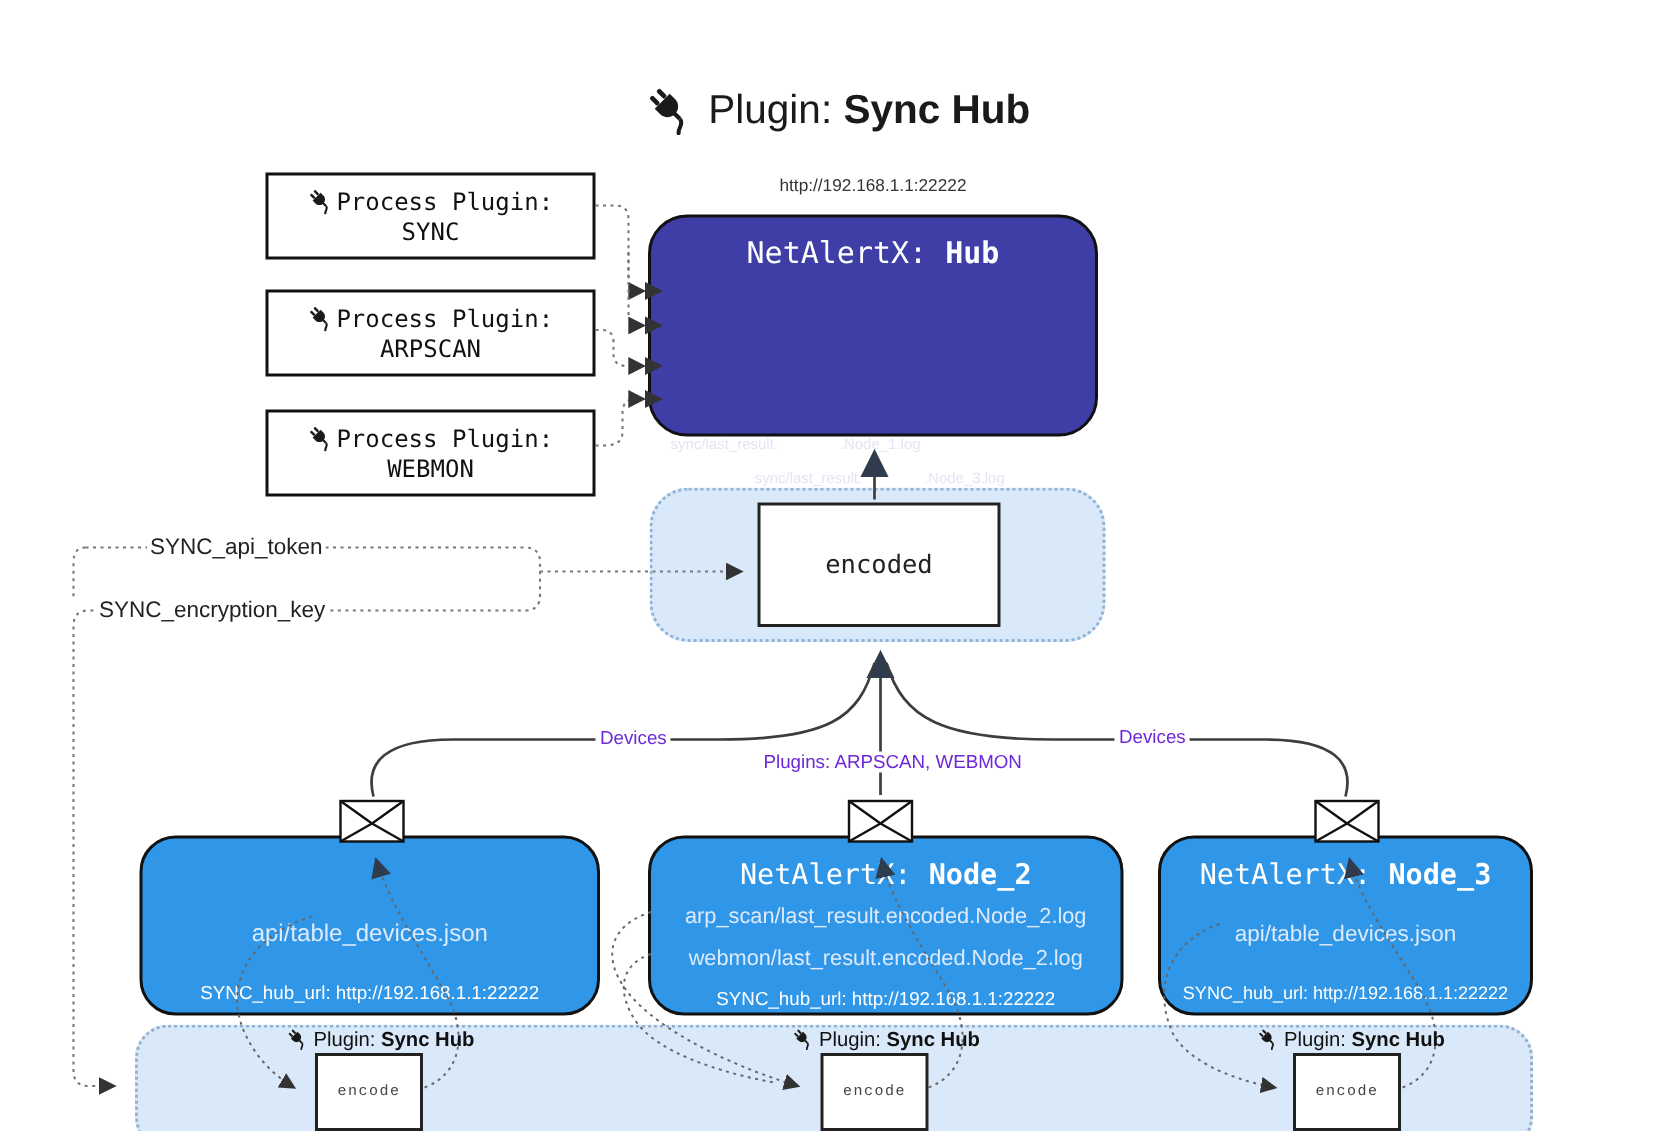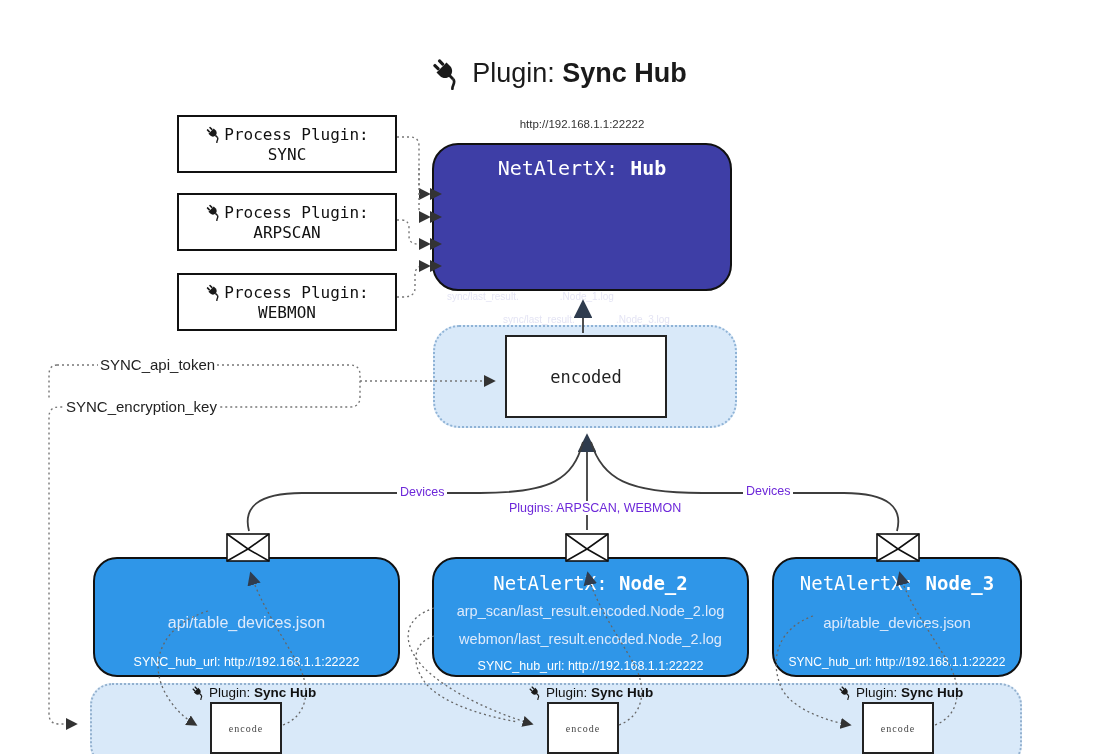--- a/index.html
+++ b/index.html
@@ -38,21 +38,21 @@
   .node .ntitle{position:absolute;left:0;right:0;top:13px;text-align:center;color:#fff;
         font-size:19px;font-family:"DejaVu Sans Mono",monospace;white-space:nowrap;}
   .node .nfile{position:absolute;left:0;right:0;text-align:center;color:#ddeafc;font-size:14.5px;white-space:nowrap;}
   .node .nurl{position:absolute;left:0;right:0;text-align:center;color:#fff;font-size:12.5px;font-weight:500;white-space:nowrap;}
   
   #band{left:90px;top:643px;width:932px;height:84px;background:#d9e9f9;border:2px dotted #93b1cf;
         border-radius:22px;box-sizing:border-box;}
   .band-label{top:645px;display:flex;align-items:center;gap:3px;font-size:13.5px;color:#111;white-space:nowrap;}
   .encode-box{top:662px;width:72px;height:52px;background:#fff;border:2px solid #222;box-sizing:border-box;
         display:flex;align-items:center;justify-content:center;
-        font-family:Liberation Serif, serif;font-size:10px;letter-spacing:1px;color:#444;}
+        font-family:Liberation Mono, monospace;font-size:10px;letter-spacing:1px;color:#444;}
   
   .layer1{z-index:1;} #connectors{z-index:2;pointer-events:none;} .layer3{z-index:3;}
   svg.plug{fill:#1a1a1a;flex:0 0 auto;}
 </style>
 </head>
 <body>
 
 <div id="stage">
 
   <svg id="connectors" class="abs" width="1117" height="754" viewBox="0 0 1117 754">

